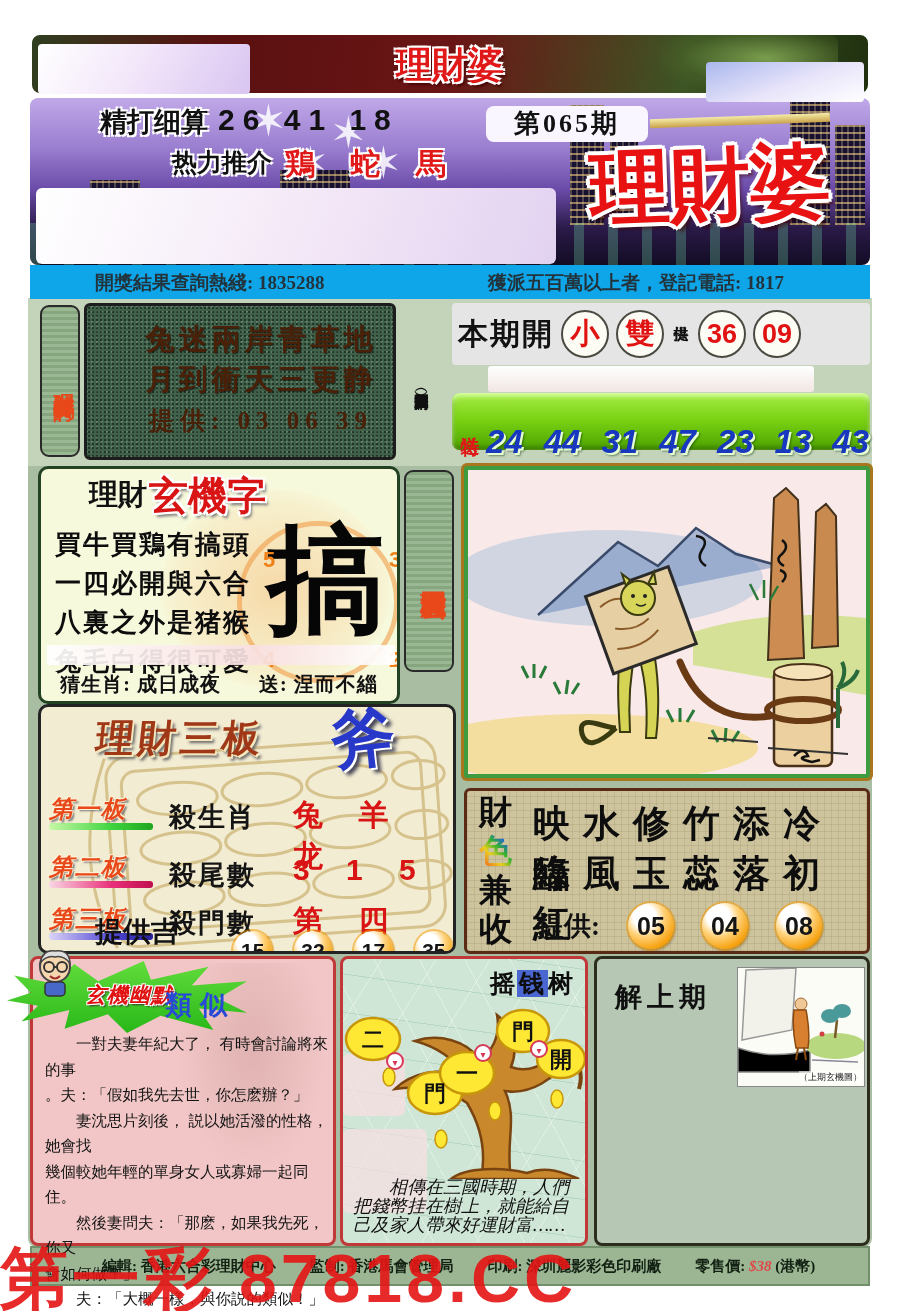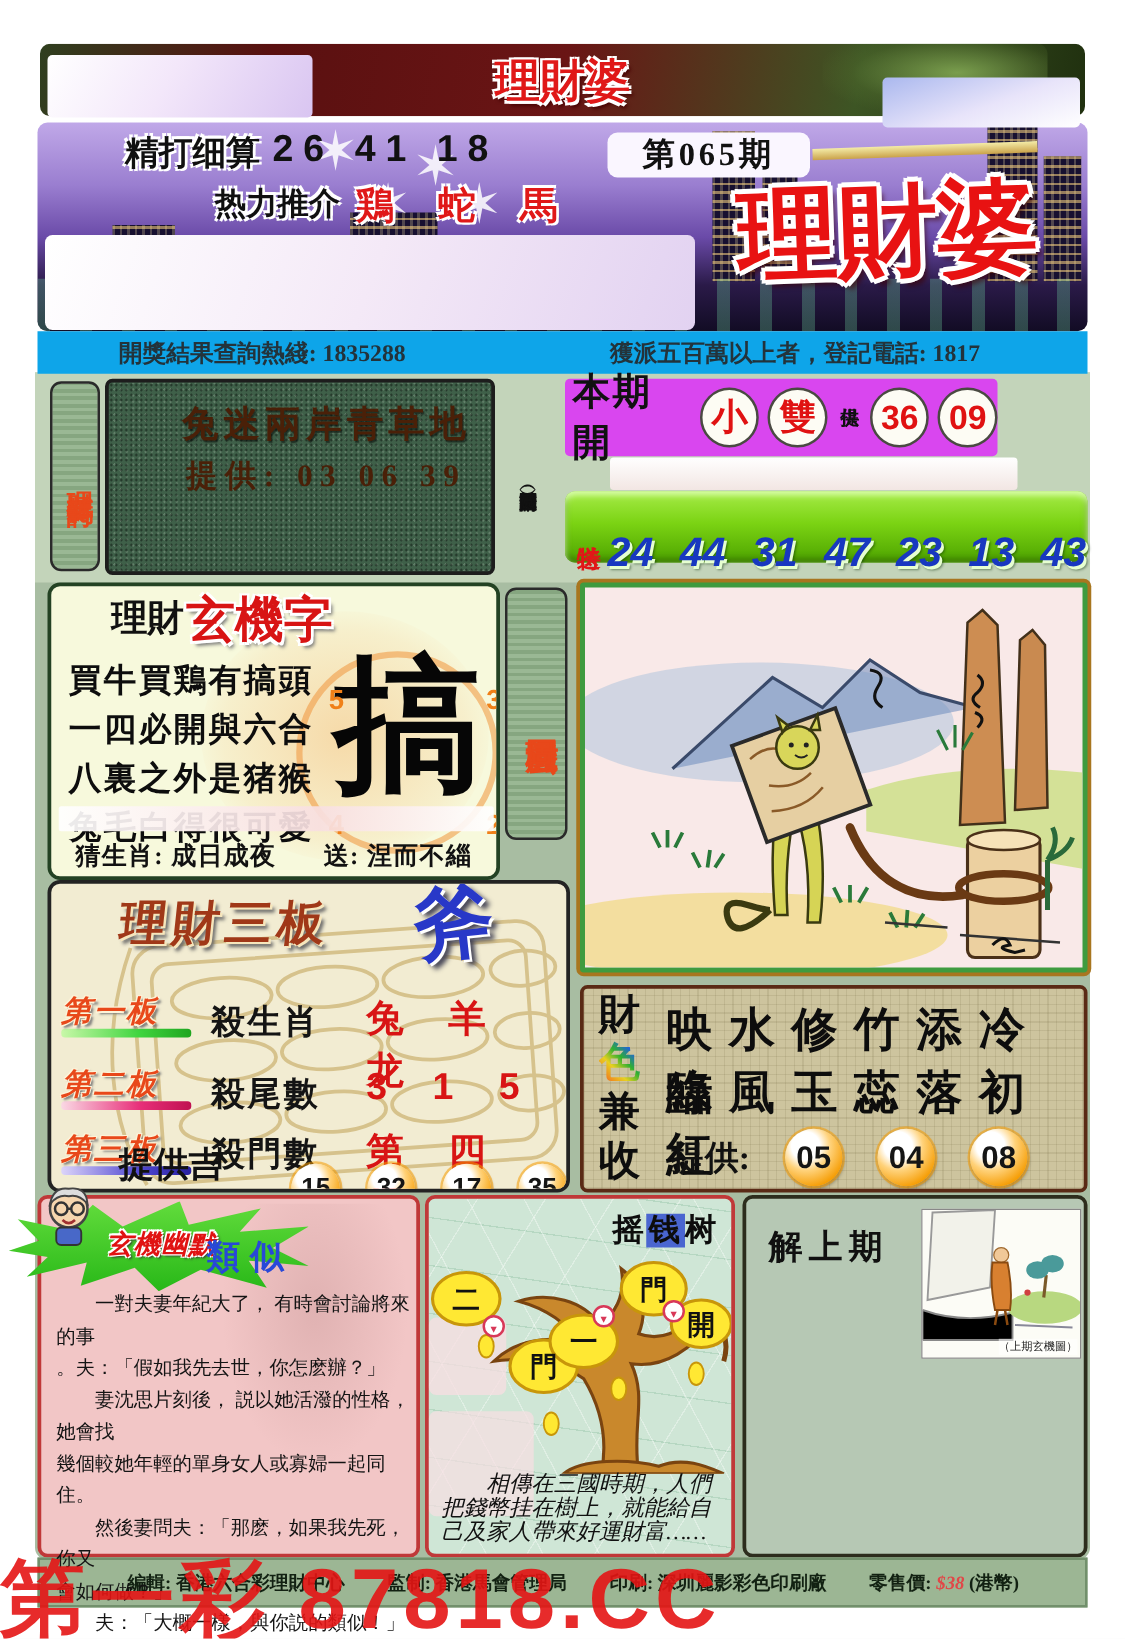--- a/index.html
+++ b/index.html
@@ -59,21 +59,21 @@
     background:#3f6049;
     background-image:radial-gradient(rgba(0,0,0,.45) 1px,transparent 1px),radial-gradient(rgba(190,210,190,.30) 1px,transparent 1px);
     background-size:4px 4px,5px 5px;background-position:0 0,2px 3px;
     color:#4a2008;text-align:center;padding-left:42px;}
   .scratch .ln{font-size:29px;font-weight:bold;letter-spacing:4px;text-shadow:1px 1px 1px rgba(0,0,0,.5);}
   .scratch .pv{font-size:25px;font-weight:bold;letter-spacing:6px;margin-top:4px;}
   .scratchnote{left:399px;top:306px;width:42px;height:154px;writing-mode:vertical-rl;text-orientation:upright;
     font-size:14px;color:#111;font-weight:bold;text-align:center;line-height:40px;}
 
   
-  .curr{left:452px;top:303px;width:346px;height:62px;background:#d946ef;border-radius:4px;display:flex;align-items:center;gap:7px;padding-left:6px;box-sizing:border-box;}
+  .curr{left:452px;top:303px;width:418px;height:62px;background:#e5e5e5;border-radius:4px;display:flex;align-items:center;gap:7px;padding-left:6px;box-sizing:border-box;}
   .curr .pfx{font-size:30px;font-weight:bold;color:#111;letter-spacing:2px;}
   .ballc{width:48px;height:48px;border:2px solid #4a4a42;border-radius:50%;background:#fdfcf4;box-sizing:border-box;
     display:flex;align-items:center;justify-content:center;font-weight:bold;color:#e01212;}
   .ballc.ch{font-size:29px;}
   .ballc.num{font-size:27px;font-family:"Liberation Sans",sans-serif;}
   .curr .prov{font-size:15px;font-weight:bold;color:#111;writing-mode:vertical-rl;text-orientation:upright;height:40px;line-height:20px;}
   .redact-mid{left:488px;top:366px;width:326px;height:26px;border-radius:3px;z-index:5;
     background:linear-gradient(#ffffff,#f2e6e3);}
   .sendbar{left:452px;top:393px;width:418px;height:57px;border-radius:8px;box-sizing:border-box;
     background:linear-gradient(180deg,#a6ec48 0%,#7bd313 45%,#4da300 100%);
@@ -216,20 +216,21 @@
   <div class="abs redact-bl"></div>
 
   <div class="abs hotline">
     <span class="abs" style="left:65px;top:5px;">開獎結果查詢熱綫:  1835288</span>
     <span class="abs" style="left:458px;top:5px;">獲派五百萬以上者，登記電話:  1817</span>
   </div>
 
   <div class="abs v-label poemlabel">理財特碼詩</div>
   <div class="abs scratch">
     <div class="ln" style="margin-top:14px;">兔迷兩岸青草地</div>
+    <div class="ln">月到衝天三更静</div>
     <div class="pv">提供:  03  06  39</div>
   </div>
   <div class="abs scratchnote">（請刮開塗層觀閲）</div>
 
   <div class="abs curr">
     <span class="pfx">本期開</span>
     <span class="ballc ch">小</span>
     <span class="ballc ch">雙</span>
     <span class="prov">提供</span>
     <span class="ballc num">36</span>

